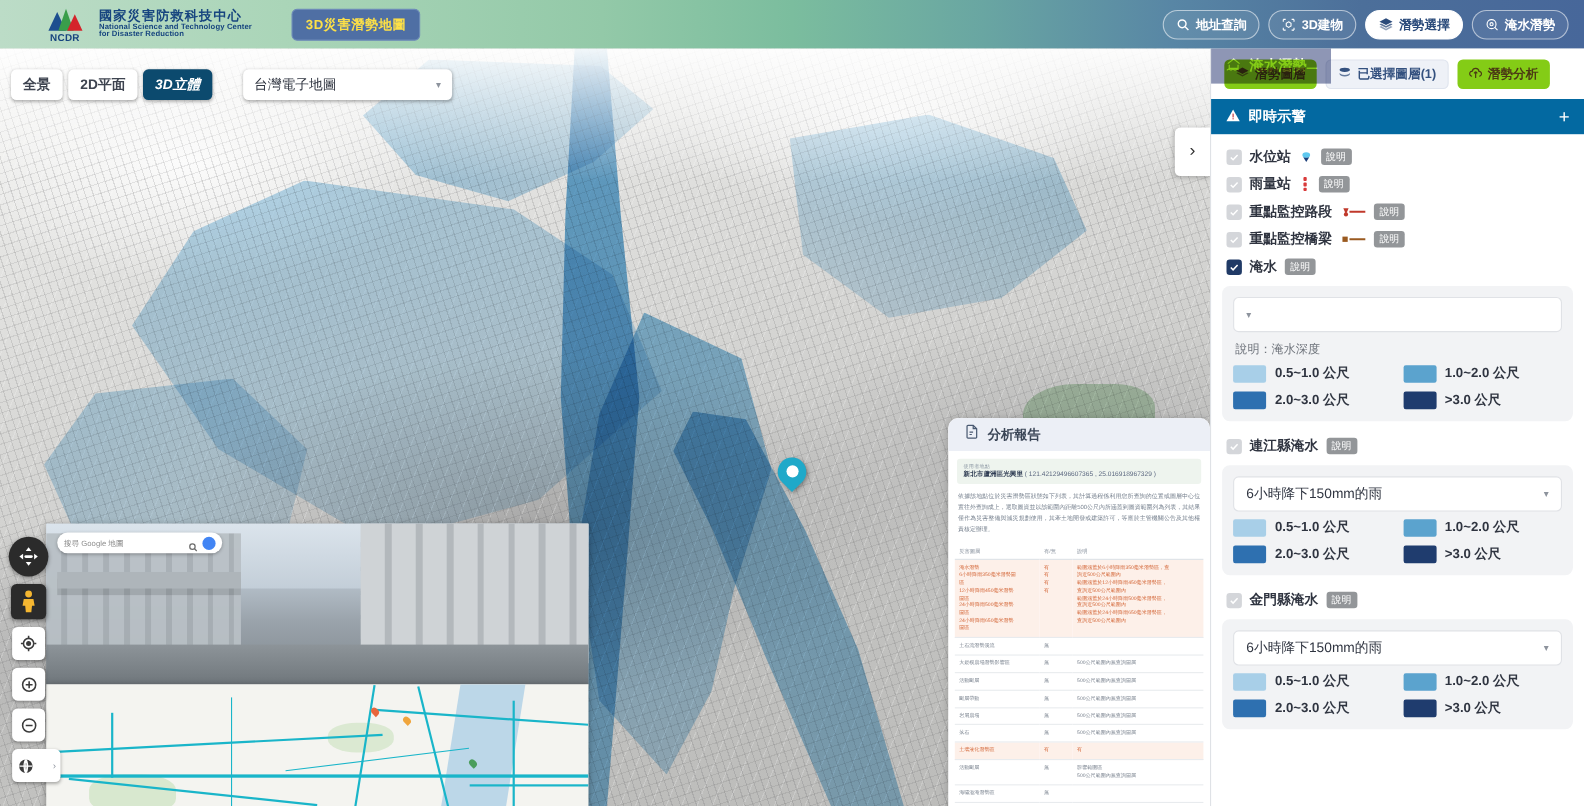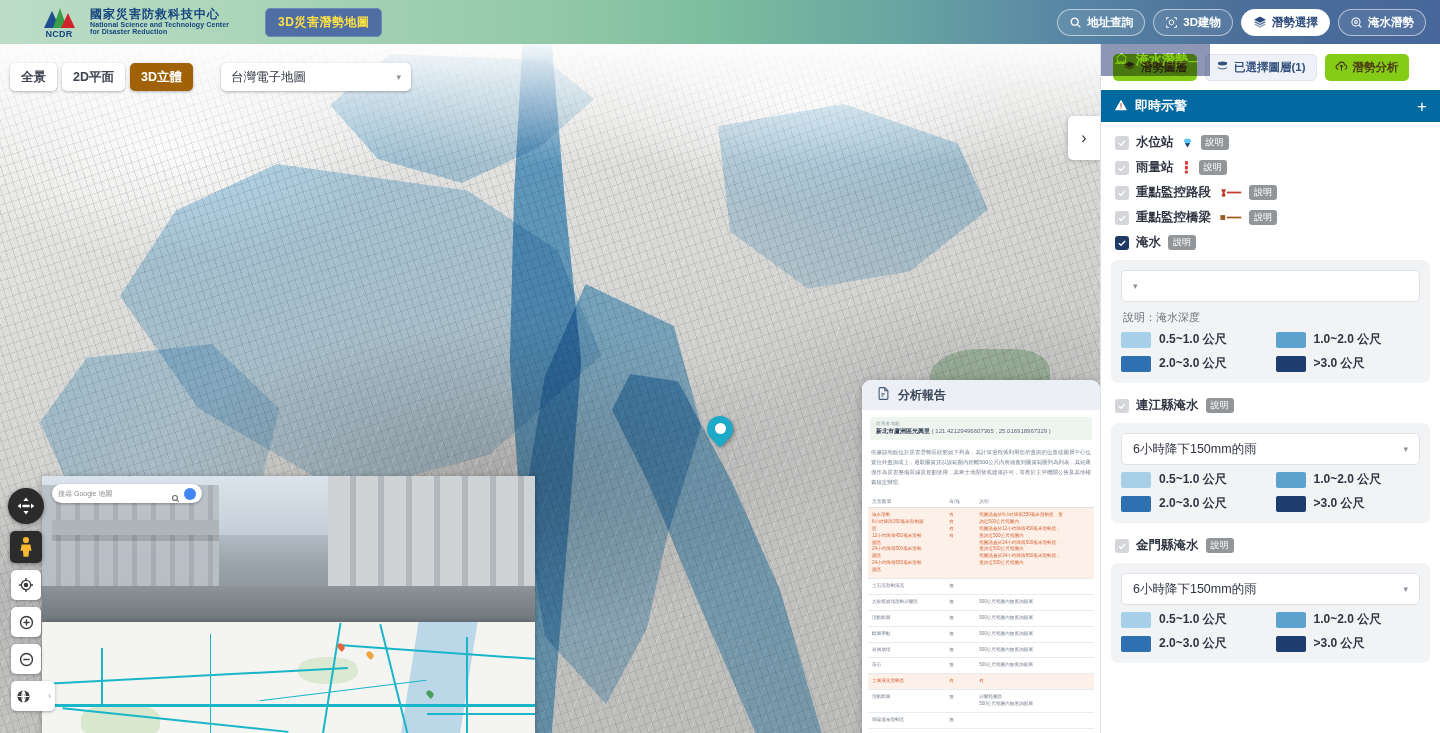--- a/index.html
+++ b/index.html
@@ -125,21 +125,21 @@
     border-radius: 50%; background: #fff;
   }
 
   
   .map-modes { position: absolute; left: 10px; top: 19px; display: flex; gap: 5px; align-items: center; z-index: 20; }
   .mbtn {
     height: 28px; padding: 0 11px; display: flex; align-items: center; justify-content: center;
     background: #fff; border-radius: 5px; font-size: 12.5px; font-weight: bold; color: #3e4450;
     box-shadow: 0 1px 3px rgba(0,0,0,.28); cursor: pointer;
   }
-  .mbtn.sel { background: #a16207; color: #fff; }
+  .mbtn.sel { background: #0c4a6e; color: #fff; font-style: italic; }
   .basemap-select {
     margin-left: 23px; width: 190px; height: 28px; background: #fff; border-radius: 5px;
     box-shadow: 0 1px 3px rgba(0,0,0,.28); display: flex; align-items: center;
     padding: 0 10px; font-size: 12.5px; color: #2f3440; cursor: pointer;
   }
   .basemap-select .cv { flex: 1; }
   .caret { font-size: 9px; color: #8d939d; }
 
   
   .rail { position: absolute; left: 8px; top: 444px; display: flex; flex-direction: column; gap: 7px; z-index: 25; }

